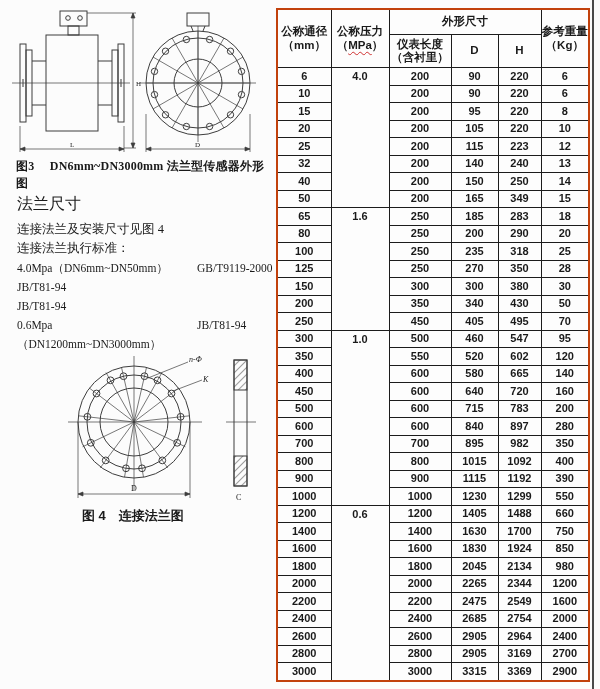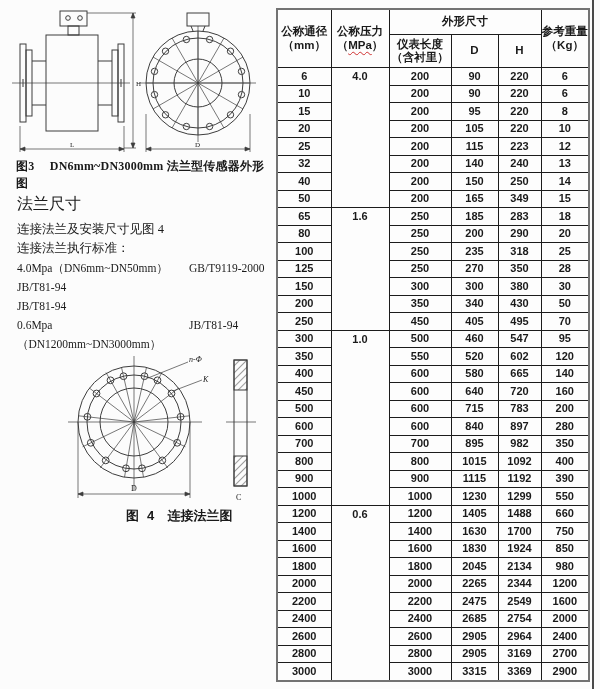--- a/index.html
+++ b/index.html
@@ -12,32 +12,32 @@
   
   .fig3-svg{left:6px;top:4px;width:260px;height:152px;}
   .fig3-caption{left:16px;top:158px;width:250px;font-size:12px;font-weight:600;
     font-family:Liberation Serif, serif;letter-spacing:.2px;}
   .flange-heading{left:17px;top:194px;font-size:16px;font-weight:normal;
     font-family:"Liberation Serif","DejaVu Serif",serif;}
   .flange-line1{left:17px;top:221px;font-size:12.5px;font-family:"Liberation Serif","DejaVu Serif",serif;}
   .flange-line2{left:17px;top:240px;font-size:12.5px;font-family:"Liberation Serif","DejaVu Serif",serif;}
   .standards{left:17px;top:259px;width:256px;font-size:11.5px;
     font-family:"Liberation Serif","DejaVu Serif",serif;}
-  .standards .std-row{display:flex;height:19px;line-height:19px;}
+  .standards .std-row{display:flex;height:19px;line-height:19px;gap:8px;}
   .standards .std-range{width:172px;}
   .fig4-svg{left:42px;top:338px;width:220px;height:168px;}
   .fig4-caption{left:82px;top:507px;font-size:13px;font-weight:bold;
-    font-family:Liberation Mono, monospace;margin-left:44px;}
+    font-family:Liberation Sans, sans-serif;}
   
   .spec-table{position:absolute;left:276px;top:8px;width:312px;height:674px;
     border-collapse:collapse;table-layout:fixed;background:#fdfdfd;}
   .spec-table th,.spec-table td{
     border:1.5px solid #1c1c1c;padding:0;text-align:center;vertical-align:middle;
     font-weight:bold;line-height:1.15;overflow:hidden;}
-  .spec-table{border:2px solid #737373;padding-left:41px;}
+  .spec-table{border:2px solid #c2410c;padding-left:41px;}
   .spec-table th{font-size:11.5px;}
   .spec-table td{font-size:11px;}
   .spec-table thead tr.hrow1 th{height:24px;}
   .spec-table thead tr.hrow2 th{height:32px;}
   td.pressure-cell{vertical-align:top;padding-top:2px;}
   .squiggle{text-decoration:underline;text-decoration-style:wavy;
     text-decoration-color:#d03030;text-decoration-thickness:1px;text-underline-offset:2px;}
   .page-edge{left:592px;top:0;width:2px;height:689px;background:#4a4a4a;}
   svg text{font-family:"Liberation Serif","DejaVu Serif",serif;fill:#222;}
 </style>

